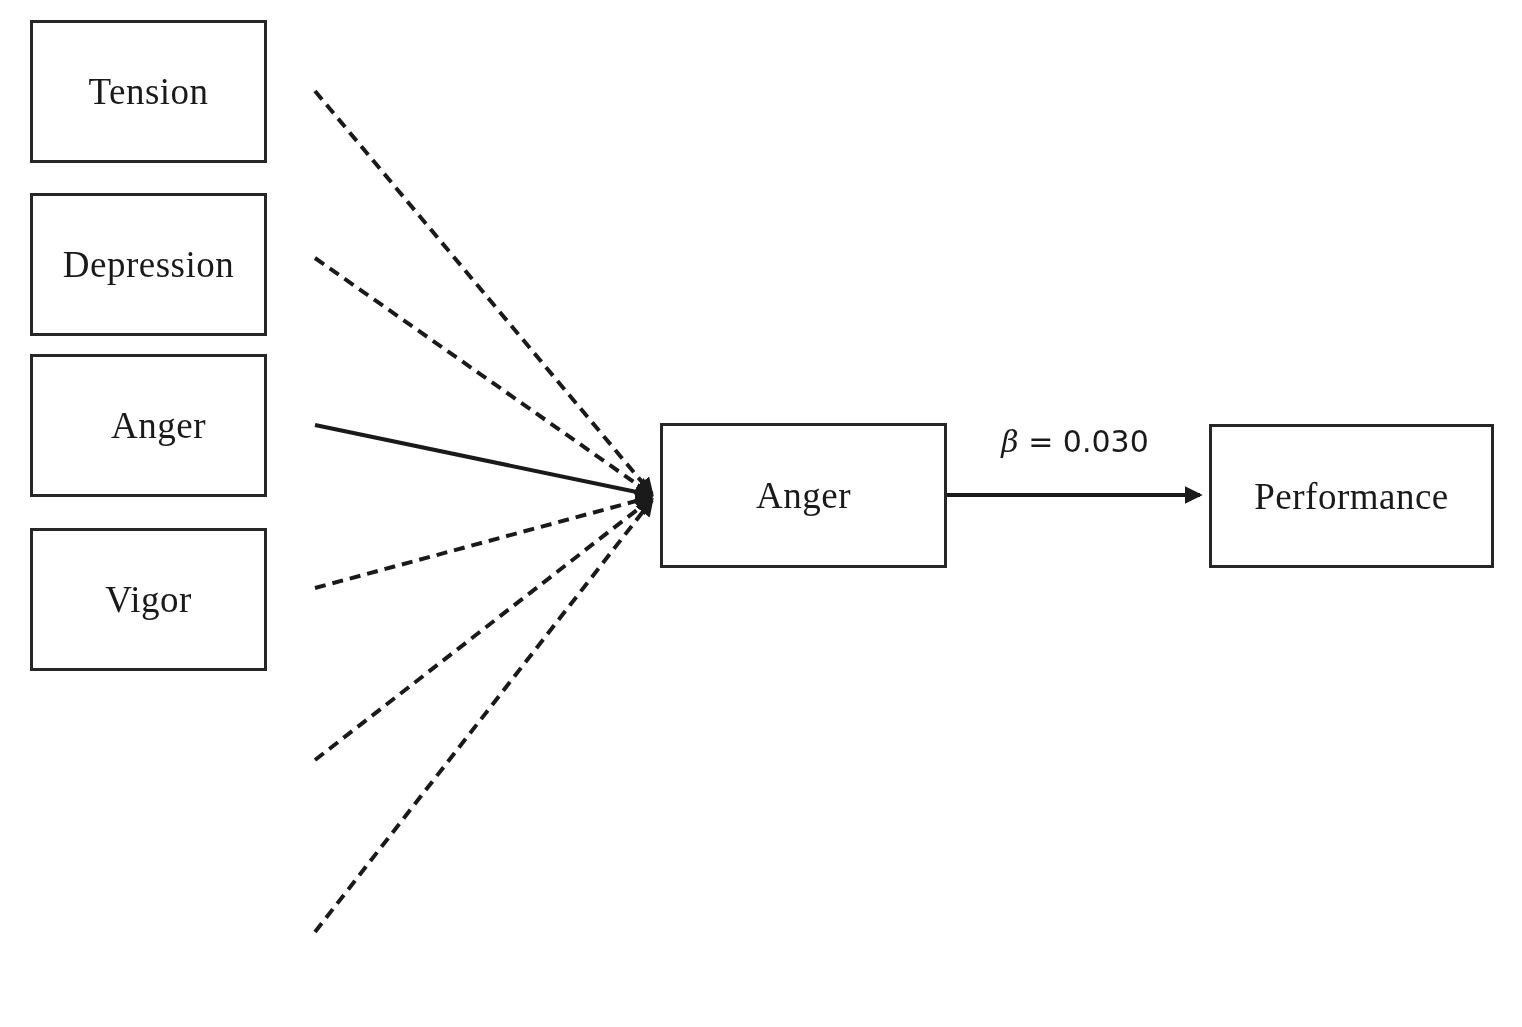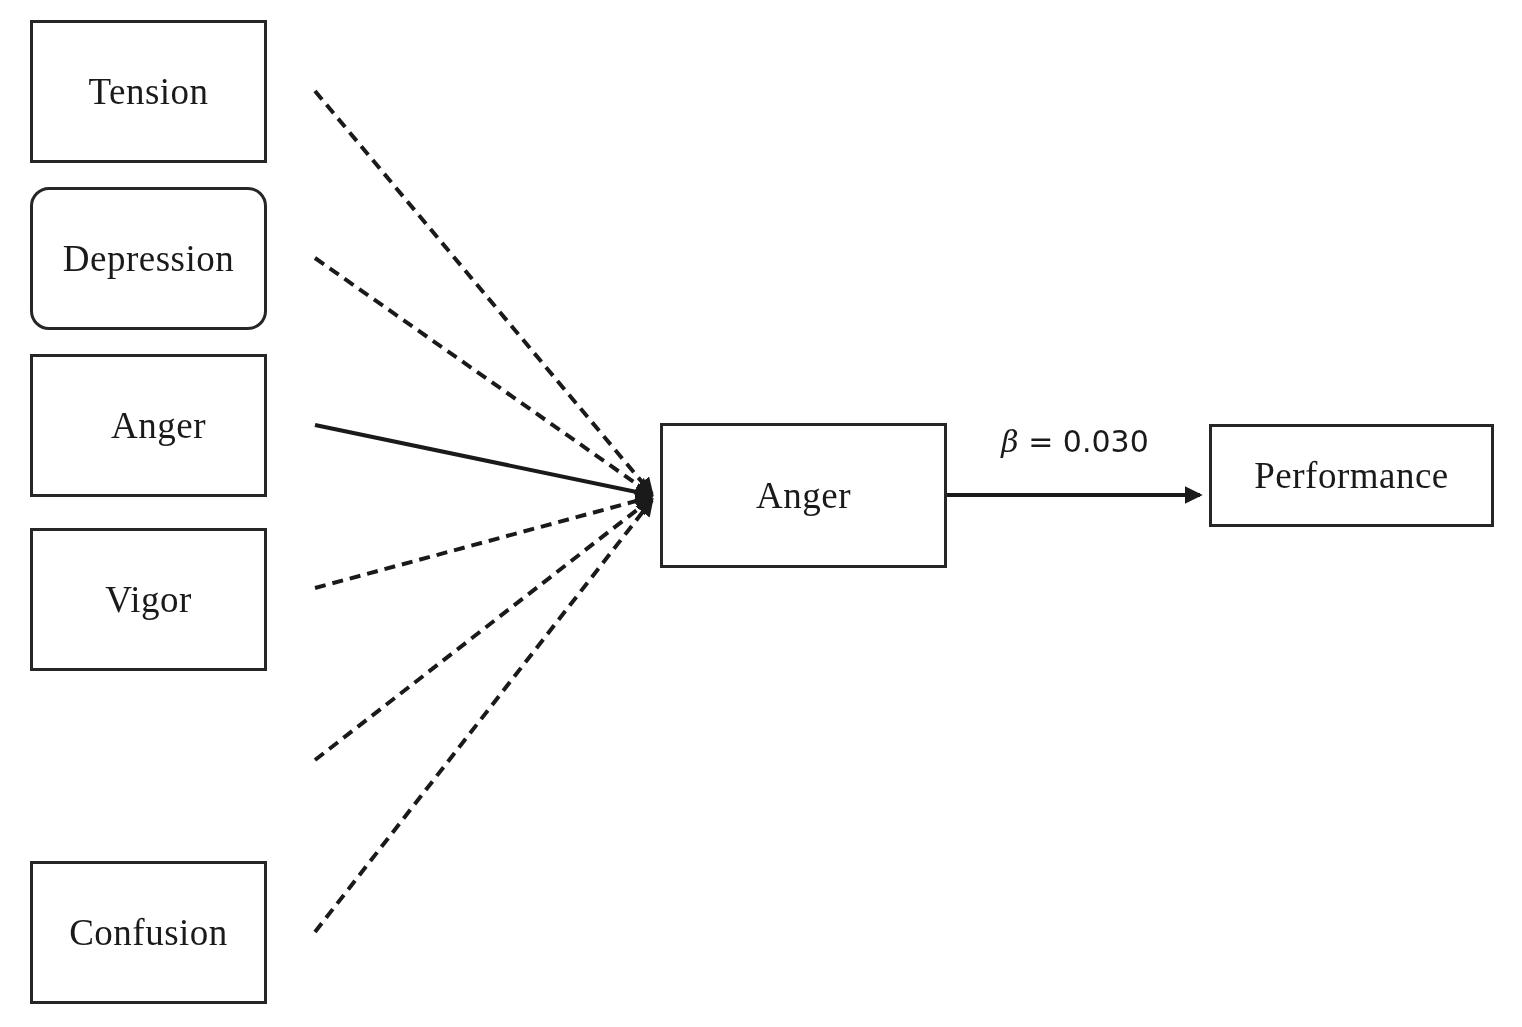--- a/index.html
+++ b/index.html
@@ -43,27 +43,27 @@
     justify-content: center;
   }
   .node .node-label {
     font-size: 37px;
     color: #1a1a1a;
     letter-spacing: 0.5px;
     white-space: nowrap;
   }
   .predictor { left: 30px; width: 237px; height: 143px; }
   .p0 { top: 20px; }
-  .p1 { top: 187px; border-radius: 19px; }
+  .p1 { top: 193px; }
   .p2 { top: 354px; padding-left: 20px; }
   .p3 { top: 528px; }
   .p4 { top: 688px; }
   .p5 { top: 861px; }
   .mediator { left: 660px; top: 423px; width: 287px; height: 145px; }
-  .outcome  { left: 1209px; top: 424px; width: 285px; height: 103px; }
+  .outcome  { left: 1209px; top: 424px; width: 285px; height: 144px; }
   .beta-label {
     position: absolute;
     left: 965px;
     top: 424px;
     width: 220px;
     text-align: center;
     font-family: "DejaVu Sans", "Liberation Sans", sans-serif;
     font-size: 30px;
     color: #1a1a1a;
     white-space: nowrap;
@@ -100,23 +100,20 @@
   </div>
   <div class="node predictor p1">
     <span class="node-label">Depression</span>
   </div>
   <div class="node predictor p2">
     <span class="node-label">Anger</span>
   </div>
   <div class="node predictor p3">
     <span class="node-label">Vigor</span>
   </div>
-  <div class="node predictor p5">
-    <span class="node-label">Confusion</span>
-  </div>
 
   <div class="node mediator">
     <span class="node-label">Anger</span>
   </div>
 
   <div class="node outcome">
     <span class="node-label">Performance</span>
   </div>
 
   <div class="beta-label">

